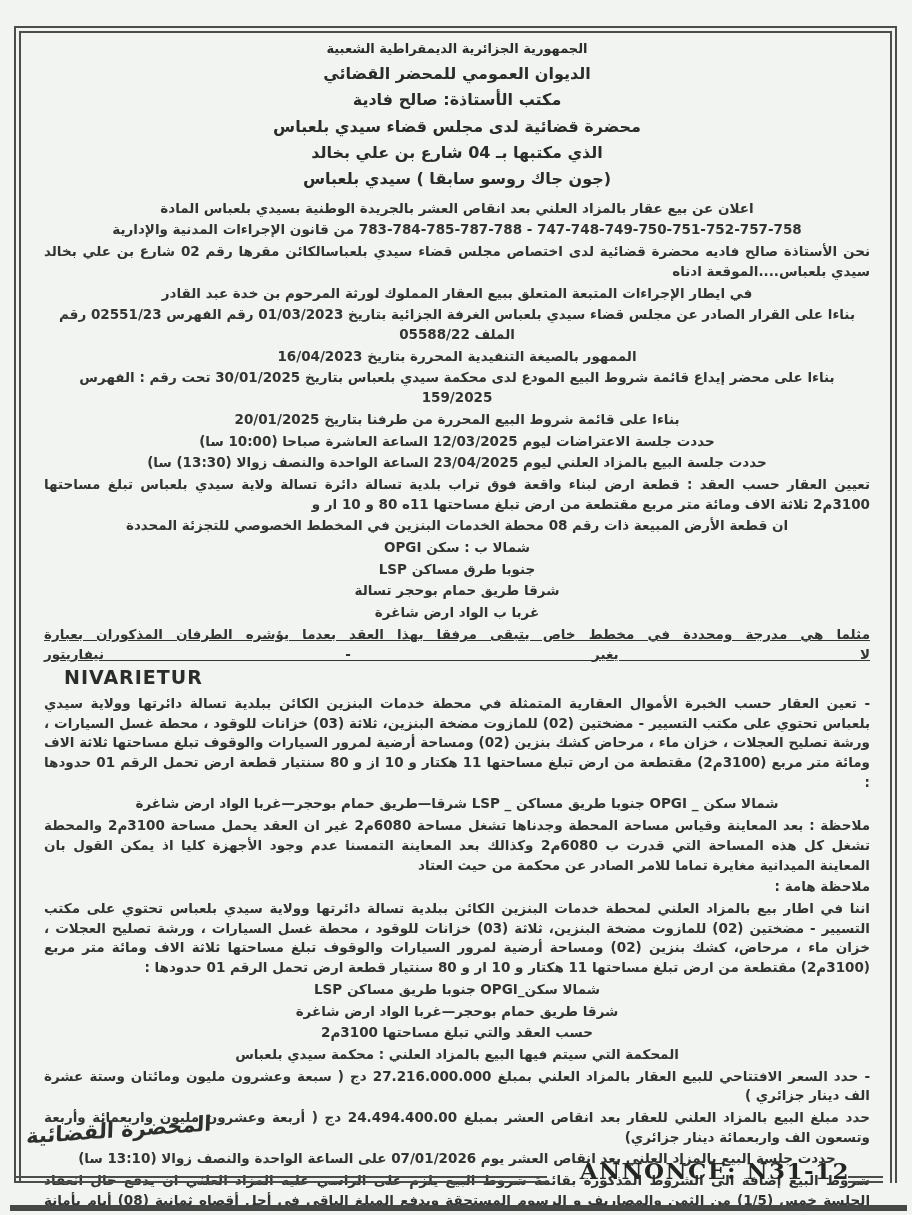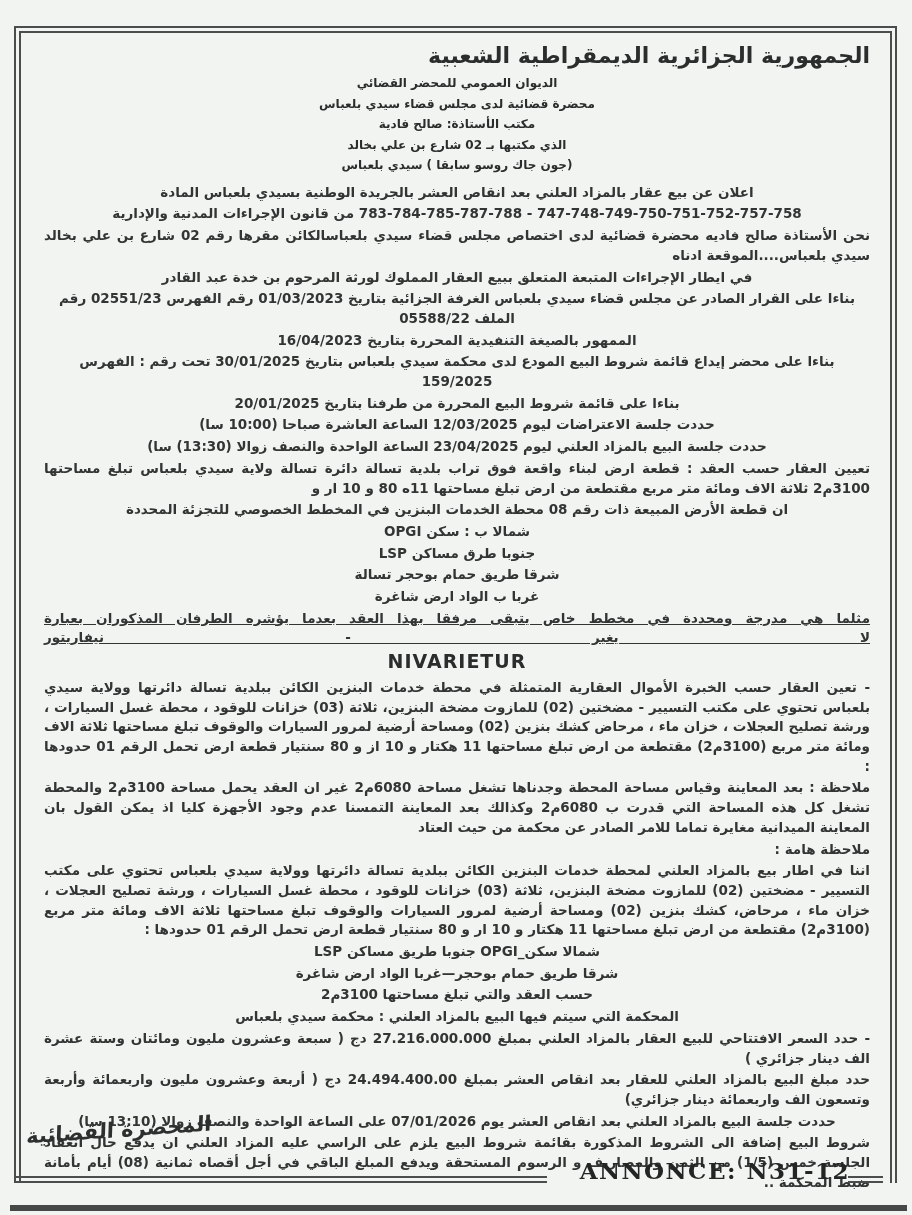--- a/index.html
+++ b/index.html
@@ -15,26 +15,26 @@
     border:7px double #4b4d4c;border-bottom:none;
     background:transparent;
   }
   .content{
     position:absolute;left:44px;top:40px;width:826px;
     direction:rtl;
     font-weight:700;
     font-size:13.5px;line-height:1.46;
     color:#333534;
   }
-  .hdr{text-align:center;margin:0 0 3px 0;font-size:12px;letter-spacing:.3px;color:#2b2d2c;}
-  .hdr.first{font-size:22px;text-align:right;}
+  .hdr{text-align:center;margin:0 0 3px 0;font-size:16px;letter-spacing:.3px;color:#2b2d2c;}
+  .hdr.first{font-size:13px;}
   .p{margin:0 0 2px 0;}
   .center{text-align:center;}
   .right{text-align:right;}
-  .leftal{text-align:center;}
+  .leftal{text-align:left;margin-left:20px;}
   .justify{text-align:justify;text-align-last:right;}
   .spaced{word-spacing:7px;letter-spacing:.5px;text-align:justify;text-align-last:justify;text-decoration:underline;}
   .latin{direction:ltr;font-size:19px;letter-spacing:1px;font-weight:700;color:#2b2d2c;margin-top:-2px;}
   .hdr-block{margin-bottom:8px;}
   
   .signature{
     position:absolute;left:26px;top:1118px;
     direction:rtl;font-weight:700;font-size:21px;color:#2d2f2e;
     transform:rotate(-4deg) skewX(-6deg);
     letter-spacing:.5px;
@@ -57,23 +57,23 @@
 </head>
 <body>
 
 <div class="frame"></div>
 
 <div class="content">
 
   <div class="hdr-block">
     <div class="hdr first">الجمهورية الجزائرية الديمقراطية الشعبية</div>
     <div class="hdr">الديوان العمومي للمحضر القضائي</div>
+    <div class="hdr">مكتب الأستاذة: صالح فادية</div>
     <div class="hdr">محضرة قضائية لدى مجلس قضاء سيدي بلعباس</div>
-    <div class="hdr">مكتب الأستاذة: صالح فادية</div>
-    <div class="hdr">الذي مكتبها بـ 02 شارع بن علي بخالد</div>
+    <div class="hdr">الذي مكتبها بـ 04 شارع بن علي بخالد</div>
     <div class="hdr">(جون جاك روسو سابقا ) سيدي بلعباس</div>
   </div>
 
   <p class="p center">اعلان عن بيع عقار بالمزاد العلني بعد انقاص العشر بالجريدة الوطنية بسيدي بلعباس المادة</p>
   <p class="p center">747-748-749-750-751-752-757-758 - 783-784-785-787-788 من قانون الإجراءات المدنية والإدارية</p>
   <p class="p justify">نحن الأستاذة صالح فاديه محضرة قضائية لدى اختصاص مجلس قضاء سيدي بلعباسالكائن مقرها رقم 02 شارع بن علي بخالد سيدي بلعباس....الموقعة ادناه</p>
   <p class="p center">في ايطار الإجراءات المتبعة المتعلق ببيع العقار المملوك لورثة المرحوم بن خدة عبد القادر</p>
   <p class="p center">بناءا على القرار الصادر عن مجلس قضاء سيدي بلعباس الغرفة الجزائية بتاريخ 01/03/2023 رقم الفهرس 02551/23 رقم الملف 05588/22</p>
   <p class="p center">الممهور بالصيغة التنفيدية المحررة بتاريخ 16/04/2023</p>
   <p class="p center">بناءا على محضر إيداع قائمة شروط البيع المودع لدى محكمة سيدي بلعباس بتاريخ 30/01/2025 تحت رقم : الفهرس 159/2025</p>
@@ -82,20 +82,21 @@
   <p class="p center">حددت جلسة البيع بالمزاد العلني ليوم 23/04/2025 الساعة الواحدة والنصف زوالا (13:30) سا)</p>
   <p class="p justify">تعيين العقار حسب العقد : قطعة ارض لبناء واقعة فوق تراب بلدية تسالة دائرة تسالة ولاية سيدي بلعباس تبلغ مساحتها 3100م2 ثلاثة الاف ومائة متر مربع مقتطعة من ارض تبلغ مساحتها 11ه 80 و 10 ار و</p>
   <p class="p center">ان قطعة الأرض المبيعة ذات رقم 08 محطة الخدمات البنزين في المخطط الخصوصي للتجزئة المحددة</p>
   <p class="p center">شمالا ب : سكن OPGI</p>
   <p class="p center">جنوبا طرق مساكن LSP</p>
   <p class="p center">شرقا طريق حمام بوحجر تسالة</p>
   <p class="p center">غربا ب الواد ارض شاغرة</p>
   <p class="p spaced">مثلما هي مدرجة ومحددة في مخطط خاص يتبقى مرفقا بهذا العقد بعدما يؤشره الطرفان المذكوران بعبارة لا يغير - نيفاريتور</p>
   <p class="p leftal latin">NIVARIETUR</p>
   <p class="p justify">- تعين العقار حسب الخبرة الأموال العقارية المتمثلة في محطة خدمات البنزين الكائن ببلدية تسالة دائرتها وولاية سيدي بلعباس تحتوي على مكتب التسيير - مضختين (02) للمازوت مضخة البنزين، ثلاثة (03) خزانات للوقود ، محطة غسل السيارات ، ورشة تصليح العجلات ، خزان ماء ، مرحاض كشك بنزين (02) ومساحة أرضية لمرور السيارات والوقوف تبلغ مساحتها ثلاثة الاف ومائة متر مربع (3100م2) مقتطعة من ارض تبلغ مساحتها 11 هكتار و 10 از و 80 سنتيار قطعة ارض تحمل الرقم 01 حدودها :</p>
+  <p class="p center">شمالا سكن _ OPGI جنوبا طريق مساكن _ LSP شرقا—طريق حمام بوحجر—غربا الواد ارض شاغرة</p>
   <p class="p justify">ملاحظة : بعد المعاينة وقياس مساحة المحطة وجدناها تشغل مساحة 6080م2 غير ان العقد يحمل مساحة 3100م2 والمحطة تشغل كل هذه المساحة التي قدرت ب 6080م2 وكذالك بعد المعاينة التمسنا عدم وجود الأجهزة كليا اذ يمكن القول بان المعاينة الميدانية مغايرة تماما للامر الصادر عن محكمة من حيث العتاد</p>
   <p class="p right">ملاحظة هامة :</p>
   <p class="p justify">اننا في اطار بيع بالمزاد العلني لمحطة خدمات البنزين الكائن ببلدية تسالة دائرتها وولاية سيدي بلعباس تحتوي على مكتب التسيير - مضختين (02) للمازوت مضخة البنزين، ثلاثة (03) خزانات للوقود ، محطة غسل السيارات ، ورشة تصليح العجلات ، خزان ماء ، مرحاض، كشك بنزين (02) ومساحة أرضية لمرور السيارات والوقوف تبلغ مساحتها ثلاثة الاف ومائة متر مربع (3100م2) مقتطعة من ارض تبلغ مساحتها 11 هكتار و 10 ار و 80 سنتيار قطعة ارض تحمل الرقم 01 حدودها :</p>
   <p class="p center">شمالا سكن_OPGI جنوبا طريق مساكن LSP</p>
   <p class="p center">شرقا طريق حمام بوحجر—غربا الواد ارض شاغرة</p>
   <p class="p center">حسب العقد والتي تبلغ مساحتها 3100م2</p>
   <p class="p center">المحكمة التي سيتم فيها البيع بالمزاد العلني : محكمة سيدي بلعباس</p>
   <p class="p justify">- حدد السعر الافتتاحي للبيع العقار بالمزاد العلني بمبلغ 27.216.000.000 دج ( سبعة وعشرون مليون ومائتان وستة عشرة الف دينار جزائري )</p>
   <p class="p justify">حدد مبلغ البيع بالمزاد العلني للعقار بعد انقاص العشر بمبلغ 24.494.400.00 دج ( أربعة وعشرون مليون واربعمائة وأربعة وتسعون الف واربعمائة دينار جزائري)</p>
   <p class="p center">حددت جلسة البيع بالمزاد العلني بعد انقاص العشر يوم 07/01/2026 على الساعة الواحدة والنصف زوالا (13:10 سا)</p>

